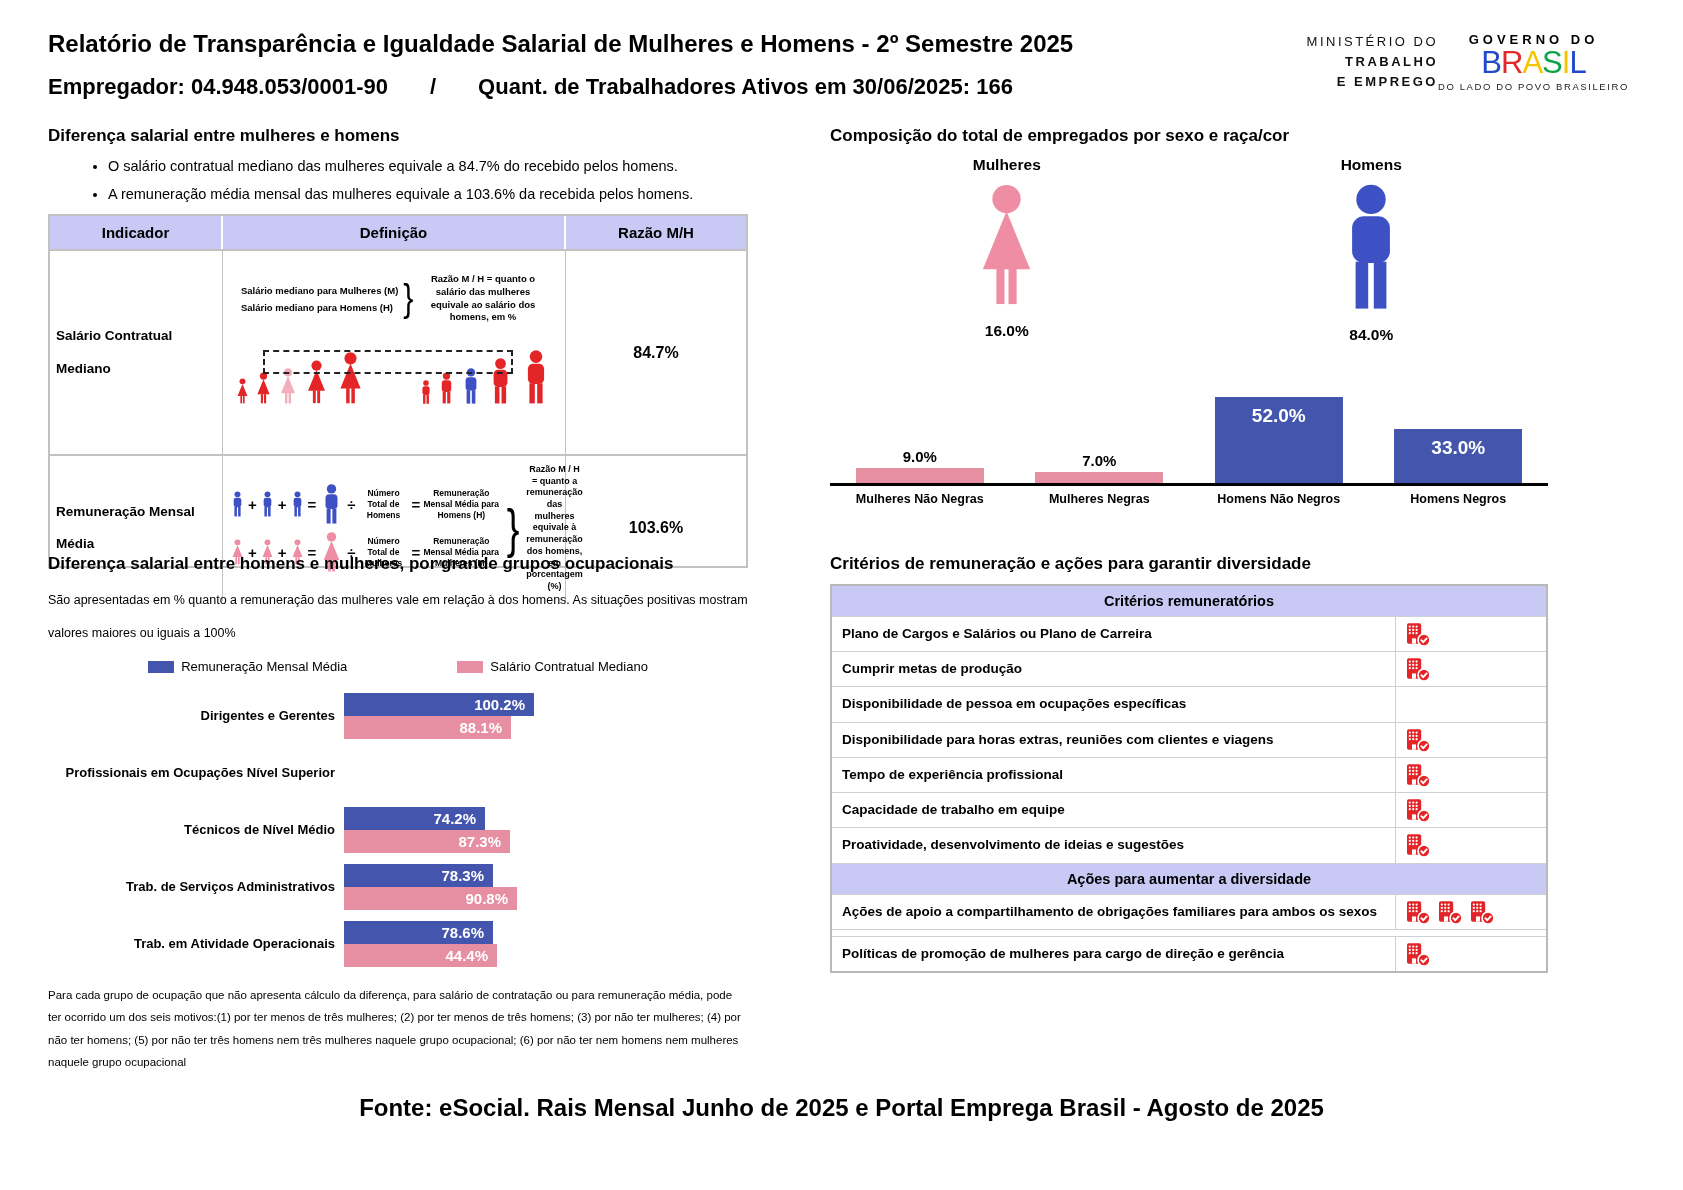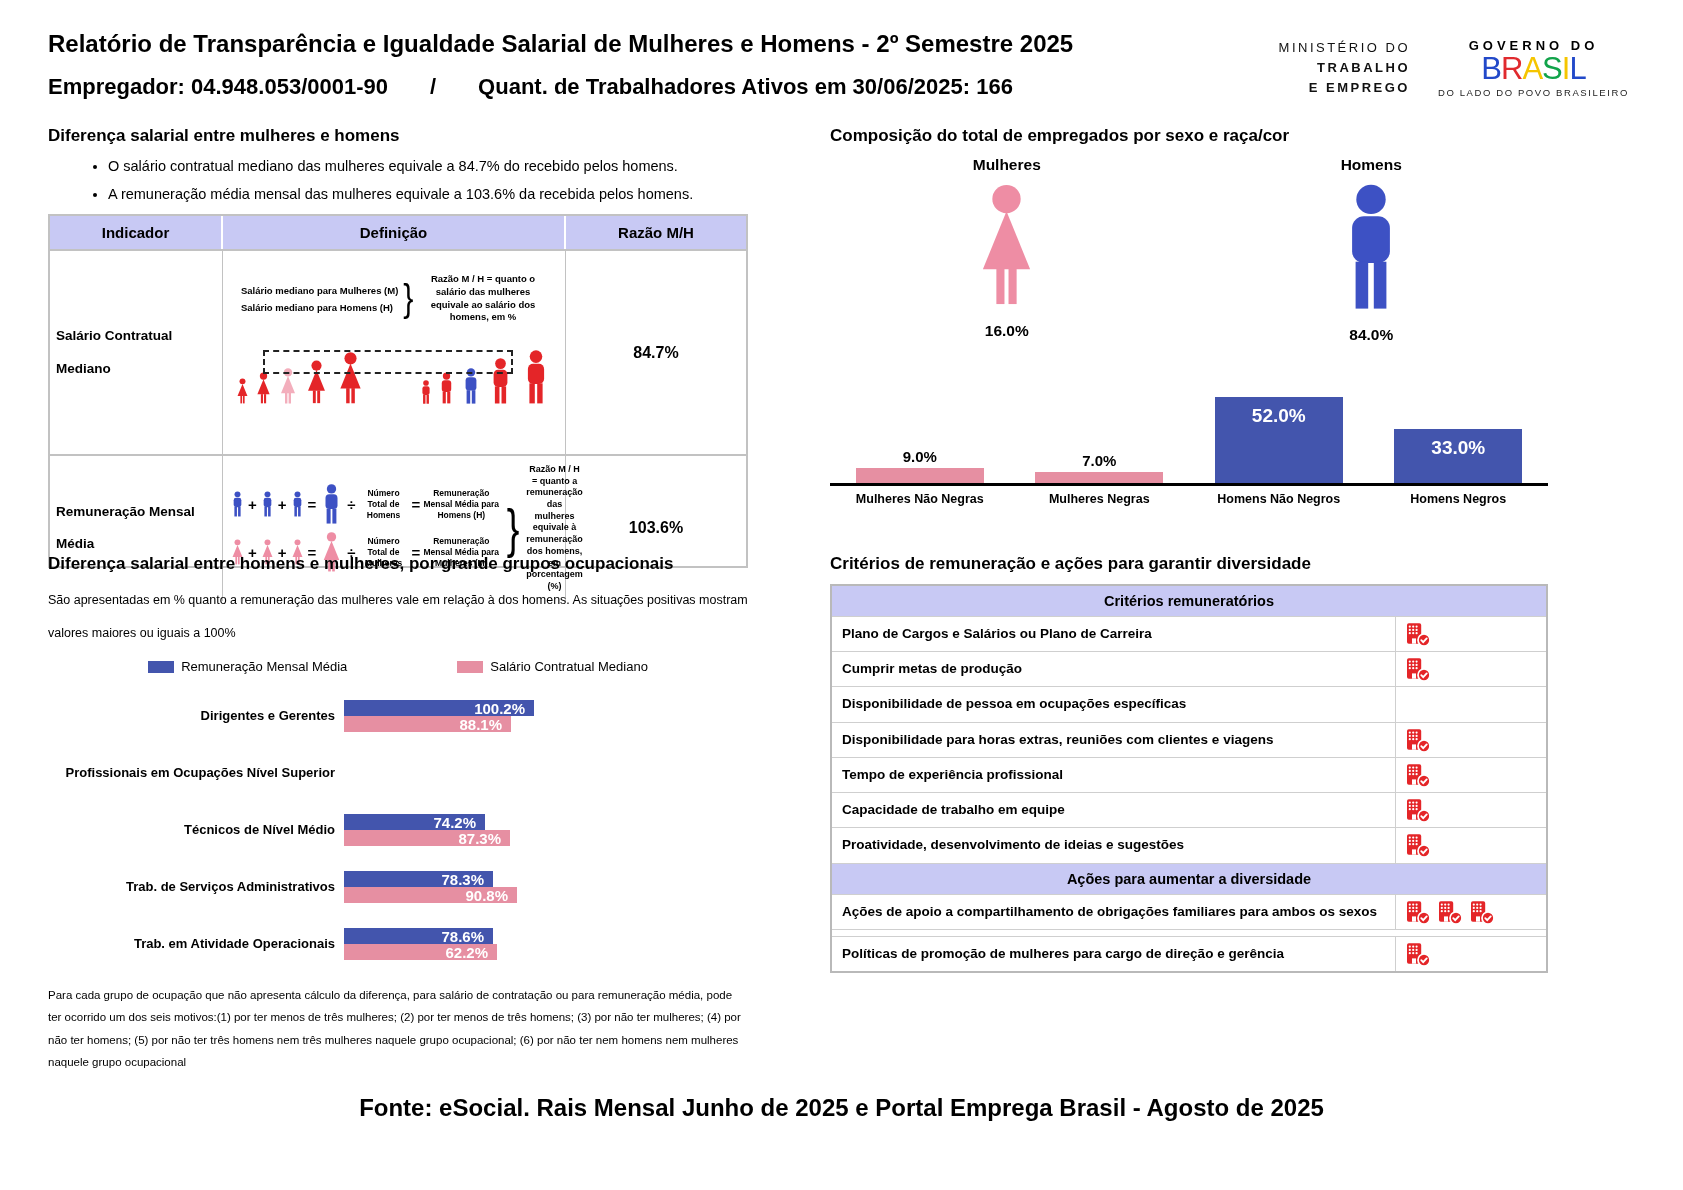--- a/index.html
+++ b/index.html
@@ -3,21 +3,21 @@
 <meta charset="utf-8">
 <style>
   * { margin:0; padding:0; box-sizing:border-box; }
   body { background:#888; font-family:"Liberation Sans", sans-serif; color:#000; }
   .page { width:1683px; height:1190px; background:#fff; position:relative; margin:0 auto; overflow:hidden; }
 
   
   header { display:flex; justify-content:space-between; align-items:flex-start; padding:30px 48px 0 48px; }
   .titles h1 { font-size:24px; font-weight:bold; }
   .titles h2 { font-size:22px; font-weight:bold; margin-top:16px; display:flex; gap:42px; }
-  .logos { display:flex; gap:28px; padding-right:6px; margin-top:8px; }
+  .logos { display:flex; padding-right:6px; margin-top:2px; }
   .ministry { text-align:right; font-size:13px; letter-spacing:2.5px; line-height:1.55; color:#111; }
   .ministry .m-bold { font-weight:bold; }
   .gov { text-align:center; }
   .gov-top { font-size:13px; font-weight:bold; letter-spacing:4px; }
   .gov-brand { font-size:31px; font-weight:400; letter-spacing:-1px; line-height:1.02; }
   .gov-brand span { display:inline-block; }
   .gov-tag { font-size:9.5px; letter-spacing:1.6px; margin-top:2px; color:#222; }
 
   
   main { display:grid; grid-template-columns:700px 718px; column-gap:82px; padding:0 48px; margin-top:26px; }
@@ -72,21 +72,21 @@
   .comp-cats div { flex:1; text-align:center; font-size:12.5px; font-weight:bold; }
 
   
   .occ-sub { font-size:12.5px; line-height:2.6; max-width:700px; margin-bottom:6px; }
   .occ-legend { display:flex; gap:110px; justify-content:center; margin:10px 0 18px 0; font-size:13px; }
   .occ-legend .leg { display:flex; align-items:center; gap:7px; }
   .occ-legend .swatch { width:26px; height:12px; }
   .occ-row { display:flex; align-items:center; min-height:48px; margin-bottom:9px; }
   .occ-label { width:296px; text-align:right; padding-right:9px; font-size:13px; font-weight:bold; line-height:1.2; }
   .occ-bars { display:flex; flex-direction:column; }
-  .occ-bar { height:16px; display:flex; align-items:center; justify-content:flex-end; padding-right:9px; color:#fff; font-weight:bold; font-size:15px; }
+  .occ-bar { height:23px; display:flex; align-items:center; justify-content:flex-end; padding-right:9px; color:#fff; font-weight:bold; font-size:15px; }
   .occ-note { font-size:11.5px; line-height:1.95; margin-top:16px; max-width:700px; }
 
   
   .crit-table { border:2px solid #b9b9b9; margin-top:4px; }
   .crit-header { text-align:center; font-size:14.5px; font-weight:bold; padding:7px 4px; }
   .crit-row { display:grid; grid-template-columns:1fr 150px; border-top:1.5px solid #cfcfcf; }
   .crit-row .crit-label { padding:8px 10px; font-size:13.5px; font-weight:bold; border-right:1.5px solid #cfcfcf; line-height:1.35; }
   .crit-row .crit-icons { display:flex; align-items:center; gap:4px; padding:3px 8px; }
 
   
@@ -350,21 +350,21 @@
                 </div>
               </div>
             </div>
             <div class="occ-row">
               <div class="occ-label">Trab. em Atividade Operacionais</div>
               <div class="occ-bars">
                 <div class="occ-bar" style="width:149px;background:#4355ad">
                   <span>78.6%</span>
                 </div>
                 <div class="occ-bar" style="width:153px;background:#e68fa2">
-                  <span>62.2%</span>
+                  <span>44.4%</span>
                 </div>
               </div>
             </div>
           </div>
         <p class="occ-note">Para cada grupo de ocupação que não apresenta cálculo da diferença, para salário de contratação ou para remuneração média, pode ter ocorrido um dos seis motivos:(1) por ter menos de três mulheres; (2) por ter menos de três homens; (3) por não ter mulheres; (4) por não ter homens; (5) por não ter três homens nem três mulheres naquele grupo ocupacional; (6) por não ter nem homens nem mulheres naquele grupo ocupacional</p>
       </section>
     </div>
 
     <div class="col">
 

